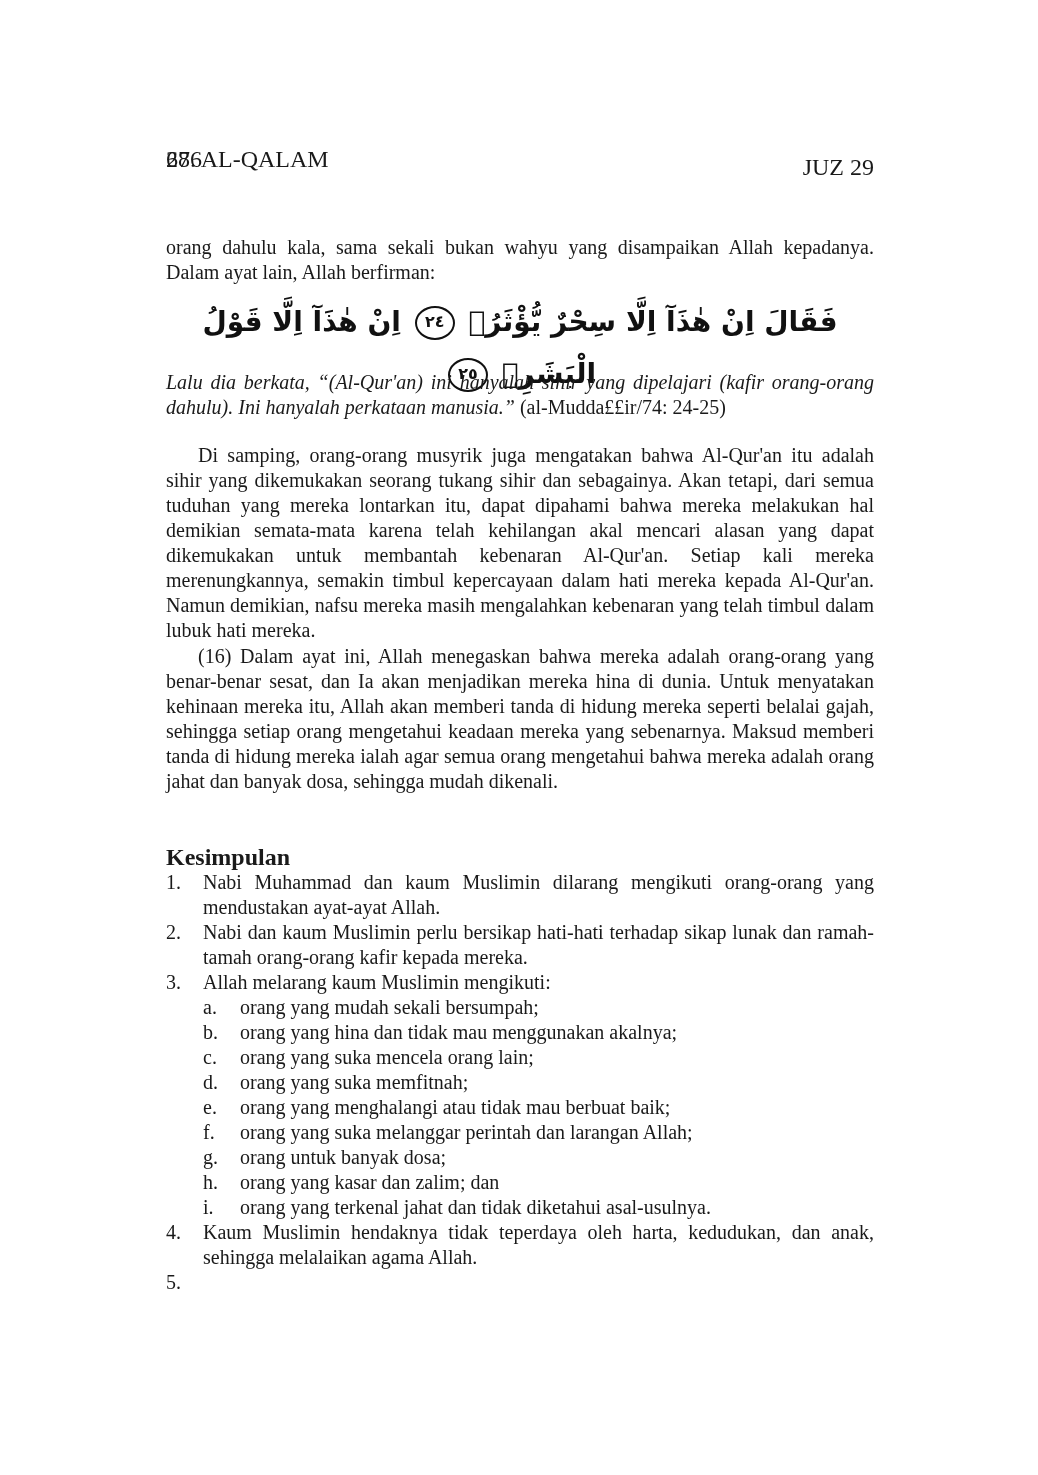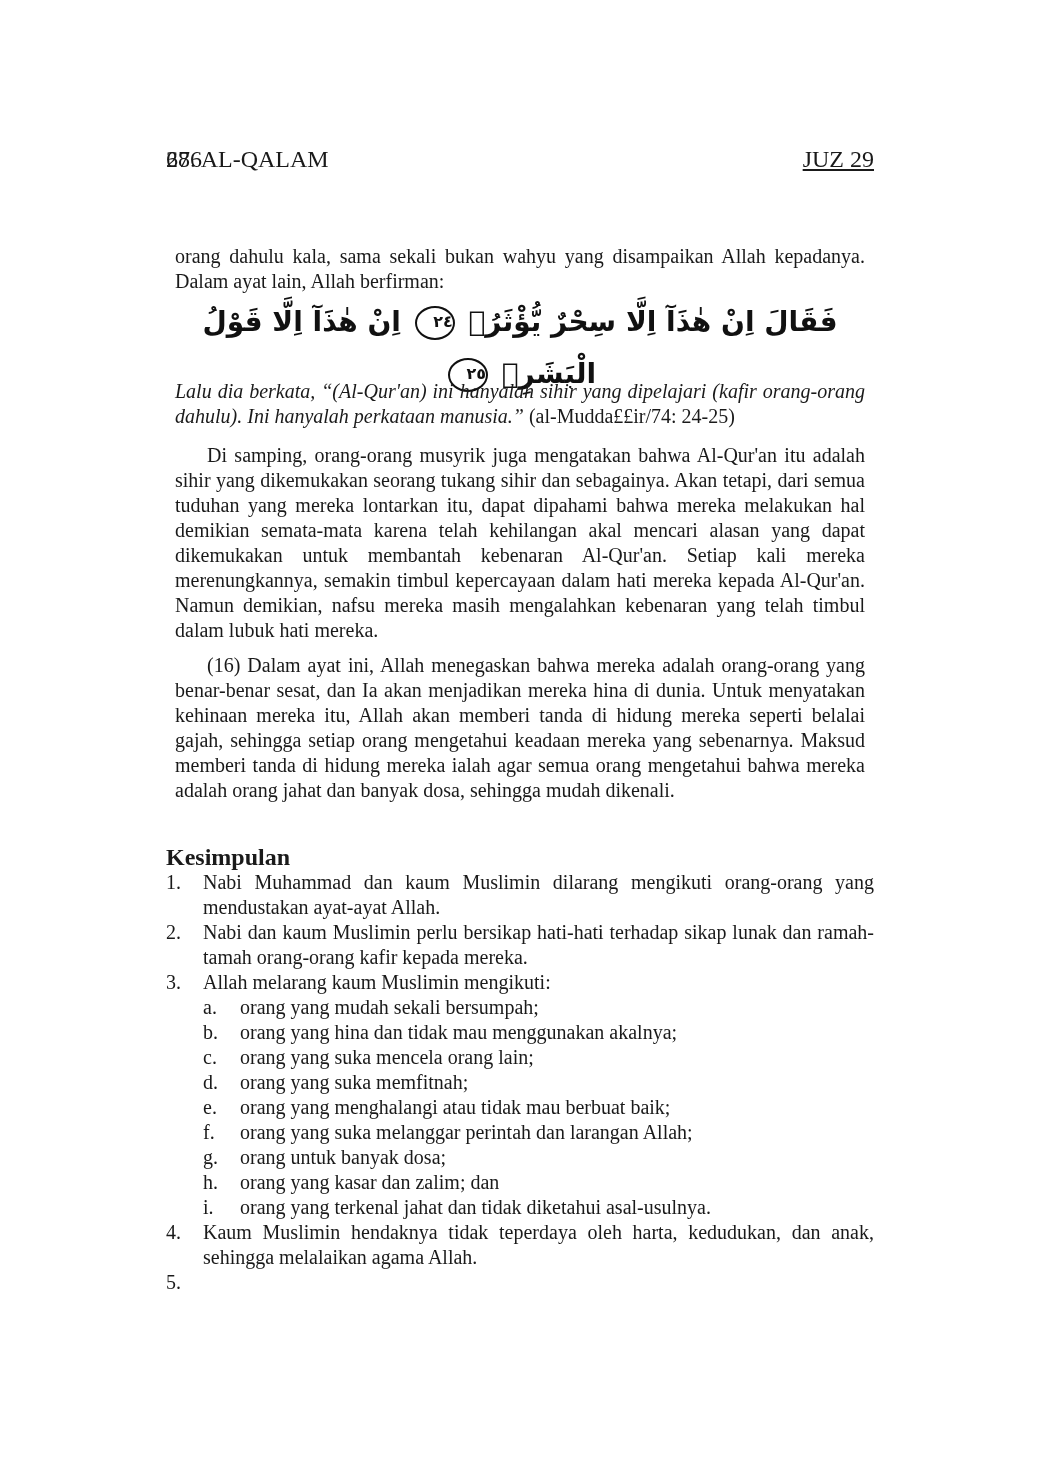--- a/index.html
+++ b/index.html
@@ -25,27 +25,27 @@
     position: absolute;
     top: 146px;
     left: 0;
     width: 708px;
     height: 26px;
     font-size: 24px;
     line-height: 26px;
   }
   .running-header .pg { position: absolute; left: 0; top: 0; }
   .running-header .ttl { position: absolute; left: 0; right: 0; top: 0; }
-  .running-header .juz { position: absolute; right: 0; top: 0; text-decoration: underline; }
+  .running-header .juz { position: absolute; right: 0; top: 8px; }
 
   .p {
     font-size: 20px;
     line-height: 25px;
     text-align: justify;
-    margin: 9px;
+    margin: 0;
   }
   .p.indent { text-indent: 32px; }
 
   .block-1 { position: absolute; top: 235px; left: 0; width: 708px; }
 
   .arabic {
     position: absolute;
     top: 296px;
     left: 0;
     width: 708px;
@@ -58,31 +58,31 @@
     color: #111;
   }
   .ayah-marker {
     display: inline-block;
     width: 36px;
     height: 30px;
     line-height: 28px;
     border: 2.5px solid #111;
     border-radius: 50%;
     font-size: 16px;
-    text-align: right;
+    text-align: center;
     vertical-align: middle;
     margin: 0 4px;
     font-weight: bold;
     direction: rtl;
   }
 
   .block-translation { position: absolute; top: 370px; left: 0; width: 708px; }
   .p .italic { font-style: italic; }
 
-  .block-2 { position: absolute; top: 434px; left: 0; width: 708px; }
+  .block-2 { position: absolute; top: 443px; left: 0; width: 708px; }
   .block-3 { position: absolute; top: 644px; left: 0; width: 708px; }
 
   .kesimpulan-heading {
     position: absolute;
     top: 845px;
     left: 0;
     font-weight: bold;
     font-size: 24px;
     line-height: 25px;
   }

